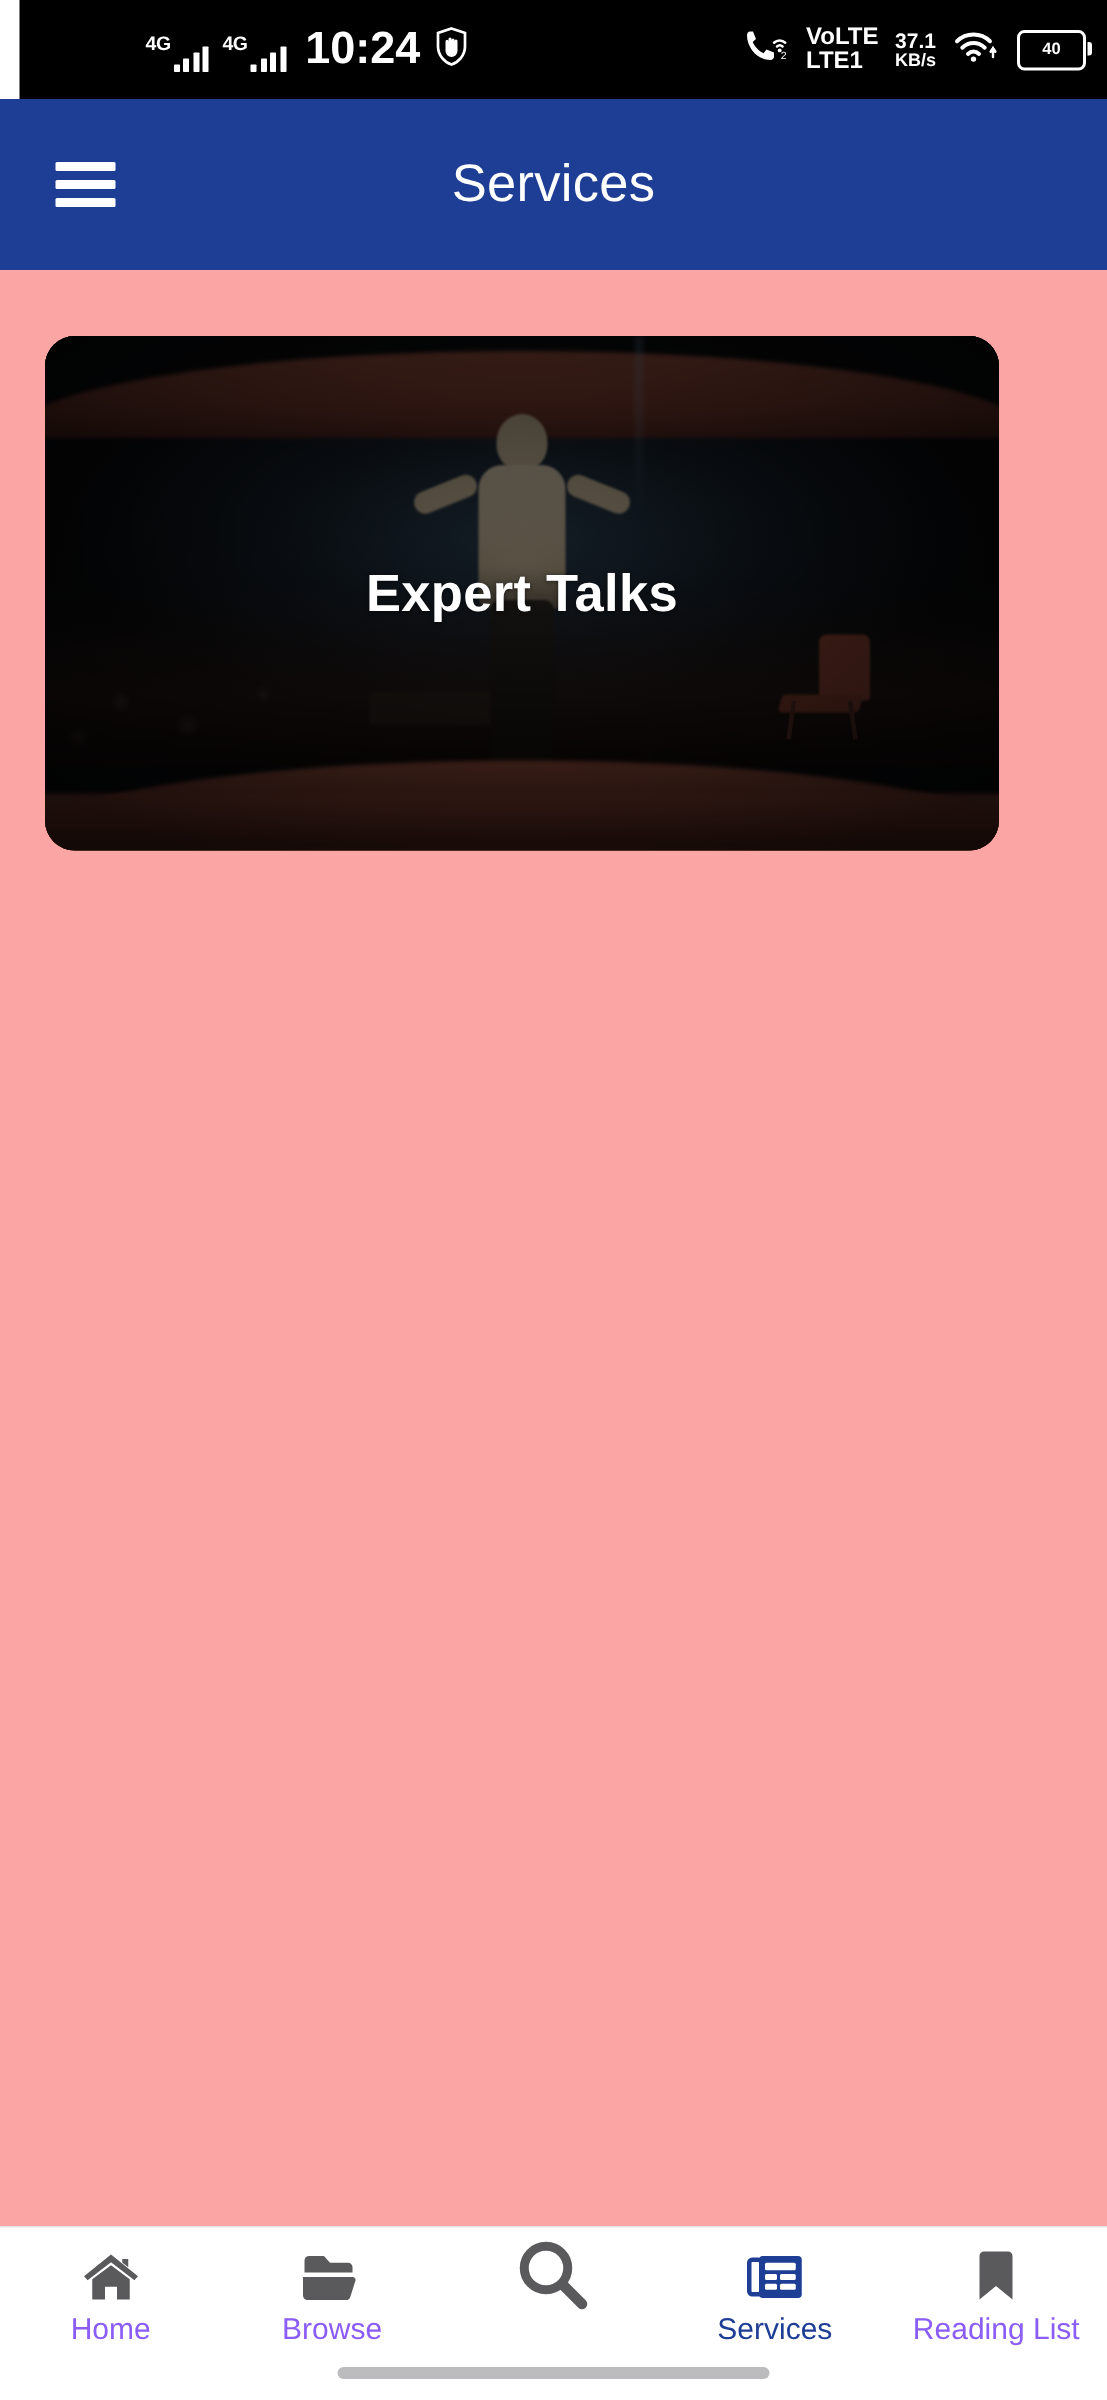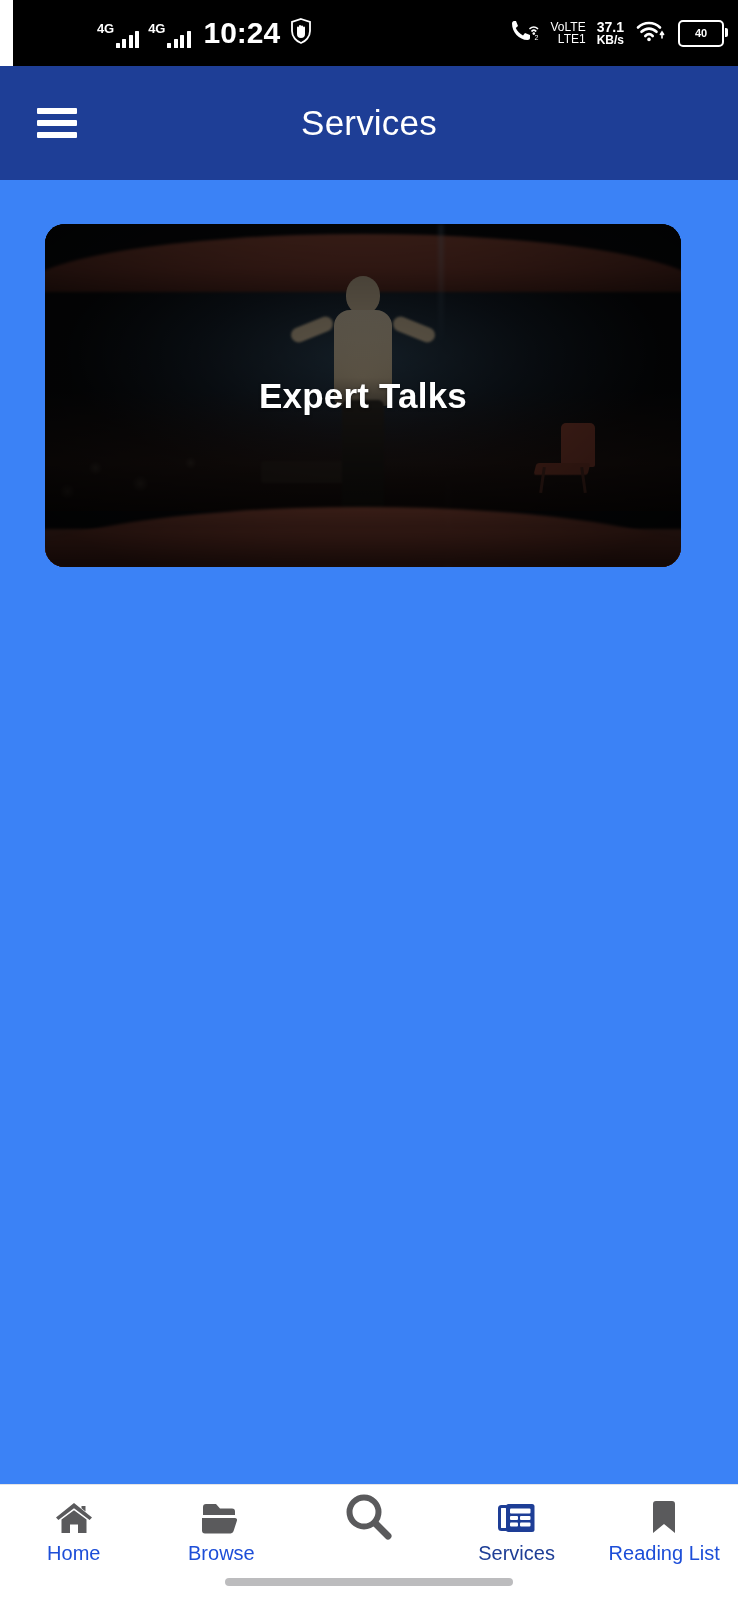--- a/index.html
+++ b/index.html
@@ -92,24 +92,24 @@
     flex-direction: column;
     align-items: center;
     line-height: 1.03;
     font-size: 14px;
     font-weight: bold;
   }
   .net-speed span:last-child { font-size: 12px; }
   .volte-stack {
     display: flex;
     flex-direction: column;
-    align-items: flex-end;
+    align-items: flex-start;
     line-height: 1.03;
-    font-size: 12px;
-    font-weight: normal;
+    font-size: 16px;
+    font-weight: bold;
   }
   .battery {
     position: relative;
     width: 42px;
     height: 23px;
     border: 2.5px solid #ffffff;
     border-radius: 5px;
     display: flex;
     align-items: center;
     justify-content: center;
@@ -163,22 +163,22 @@
     text-align: center;
     color: #ffffff;
     font-size: 35px;
     font-weight: 400;
     letter-spacing: 0.2px;
   }
 
   
   .content {
     flex: 1 1 auto;
-    background: #3b82f6;
-    padding: 44px 51px 0 45px;
+    background: #fca5a5;
+    padding: 44px 51px 0 30px;
     box-sizing: border-box;
   }
   .service-card {
     position: relative;
     width: 636px;
     height: 343px;
     border-radius: 20px;
     overflow: hidden;
     background: #1b1714;
     display: flex;
@@ -413,21 +413,21 @@
   .nav-icon {
     display: flex;
     align-items: center;
     justify-content: center;
     height: 42px;
   }
   .nav-icon svg { display: block; }
   .nav-label {
     font-size: 20px;
     line-height: 1;
-    color: #1d4ed8;
+    color: #8b5cf6;
   }
   .nav-item.active .nav-label { color: #1E3E96; }
 
   
   .gesture-bar {
     position: absolute;
     left: 50%;
     bottom: 14px;
     transform: translateX(-50%);
     width: 288px;

